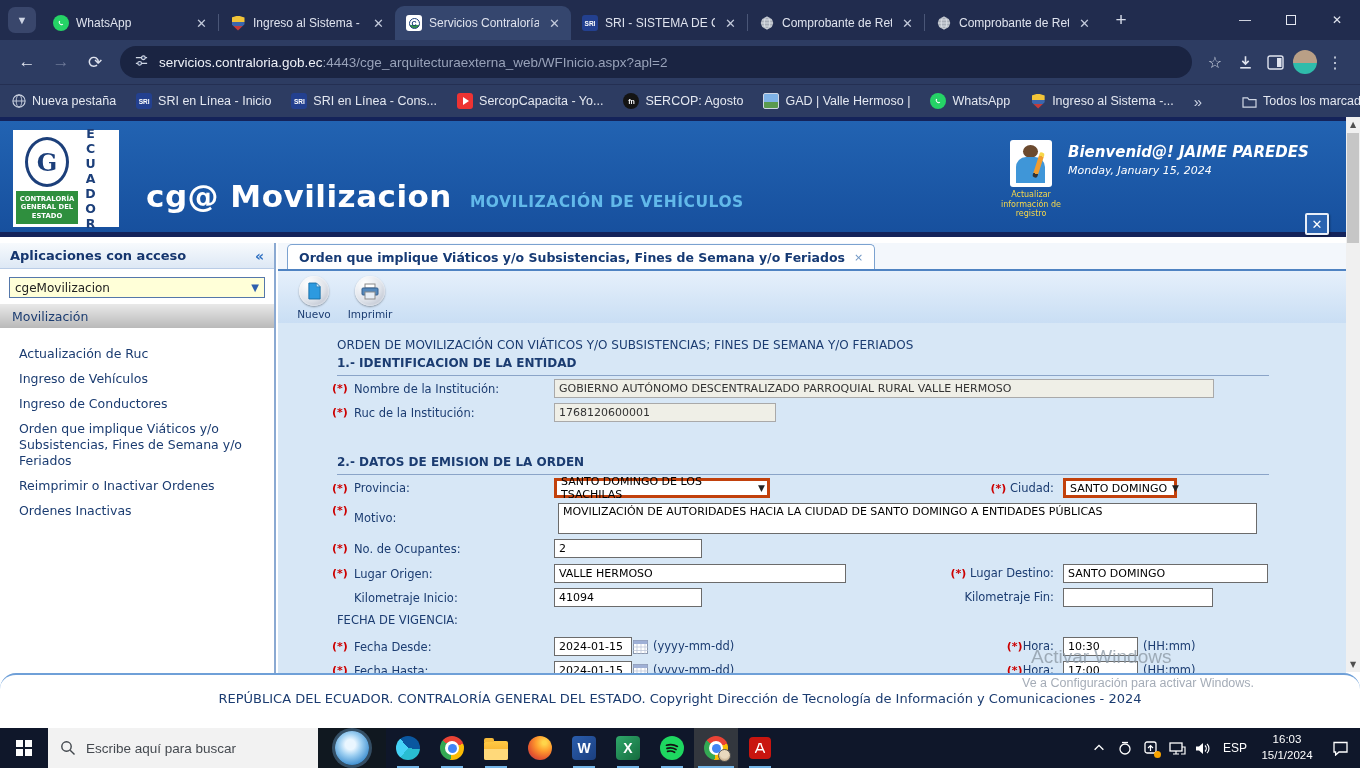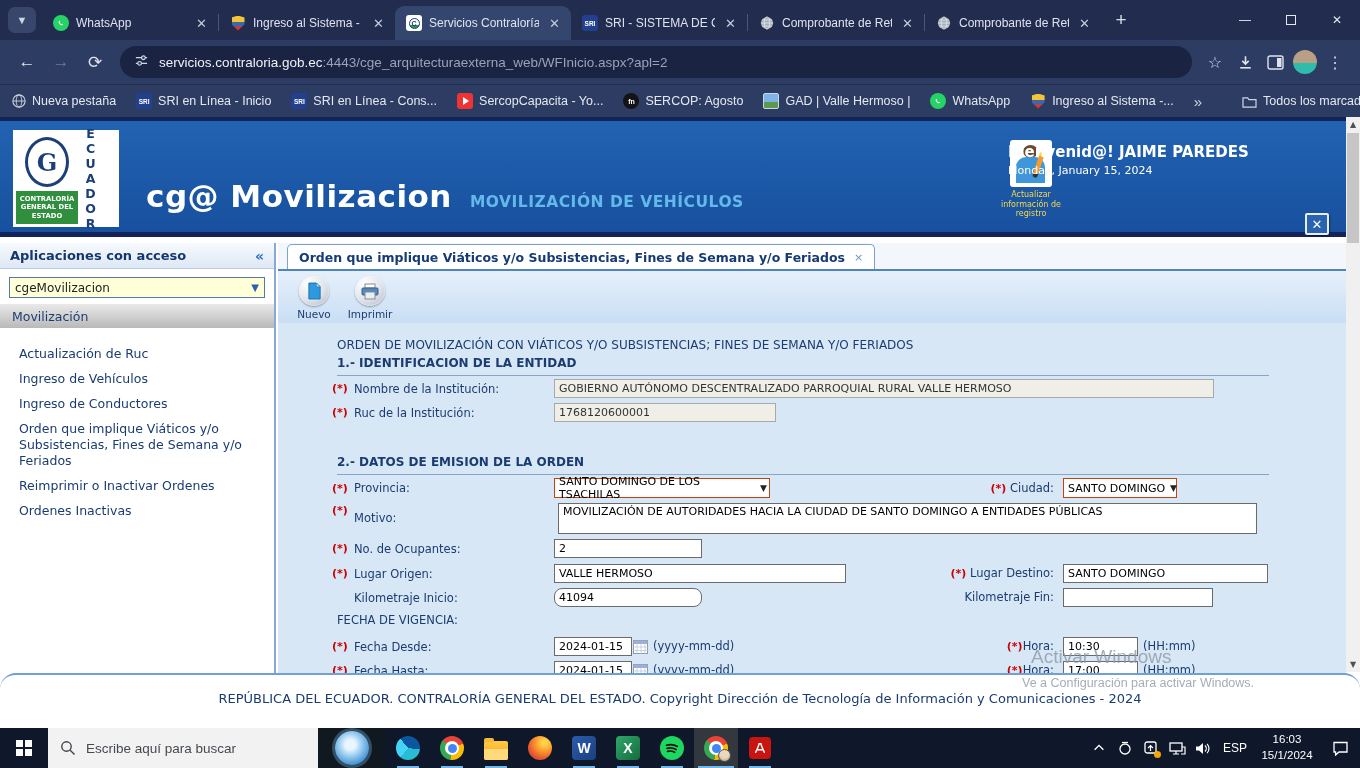--- a/index.html
+++ b/index.html
@@ -51,21 +51,21 @@
   .logo-green { height:33px; background:#2f8f3e; color:#fff; font-size:6.8px; font-weight:bold; text-align:center; line-height:1.25; display:flex; align-items:center; justify-content:center; padding:1px; }
   .logo-ec { width:20px; background:#fff; color:#1c3f7a; font-weight:bold; font-size:12.5px; writing-mode:vertical-rl; text-orientation:upright; display:flex; align-items:center; justify-content:center; letter-spacing:0px; line-height:20px; }
   .apptitle { position:absolute; left:146px; top:57px; display:flex; align-items:baseline; gap:18px; }
   .apptitle .big { color:#fff; font-weight:bold; font-size:31px; letter-spacing:.5px; }
   .apptitle .sub { color:#62b9ea; font-weight:bold; font-size:15.5px; letter-spacing:.5px; }
   .hdr-avatar { position:absolute; left:1010px; top:19px; width:42px; height:47px; background:#fff; border-radius:3px; overflow:hidden; }
   .hdr-avatar .head { position:absolute; left:13px; top:5px; width:15px; height:13px; border-radius:50%; background:#6b4a2f; }
   .hdr-avatar .body { position:absolute; left:6px; top:17px; width:29px; height:26px; border-radius:10px 10px 0 0; background:#3f96d8; }
   .hdr-avatar .pencil { position:absolute; left:26px; top:12px; width:5px; height:26px; background:linear-gradient(#f7d74a 15%, #f09c2e 15% 85%, #333 85%); transform:rotate(18deg); border-radius:2px; }
   .avatar-cap { position:absolute; left:993px; top:69px; width:76px; text-align:center; color:#f7d74a; font-size:8px; line-height:1.2; }
-  .welcome { position:absolute; left:1008px; top:22px; color:#fff; }
+  .welcome { position:absolute; left:1068px; top:22px; color:#fff;font-style:italic; }
   .welcome .w1 { font-weight:bold; font-size:15px; }
   .welcome .w2 { font-size:11px; margin-top:3px; }
   .hdr-close { position:absolute; left:1305px; top:92px; width:24px; height:22px; background:#2a63b0; border:2px solid #e8eef8; border-radius:2px; color:#fff; font-weight:bold; font-size:13px; display:flex; align-items:center; justify-content:center; box-shadow:1px 1px 2px rgba(0,0,0,.4); }
 
   .vscroll { position:absolute; right:0; top:0; width:14px; height:555px; background:#f0f0f0; }
   .vs-arrow { position:absolute; left:0; width:14px; height:15px; display:flex; align-items:center; justify-content:center; font-size:8px; color:#505050; }
   .vs-thumb { position:absolute; left:1px; top:16px; width:12px; height:110px; background:#c6c6c6; }
 
   .sidebar { position:absolute; left:0; top:126px; width:276px; height:430px; background:#fff; border-right:2px solid #8aa9d2; }
   .sb-header { height:26px; background:linear-gradient(#f7fafd,#dde8f5); border-bottom:1px solid #b9cce6; display:flex; align-items:center; justify-content:space-between; padding:0 10px; color:#16366e; font-weight:bold; font-size:13px; font-family:"DejaVu Sans",sans-serif; }
@@ -84,21 +84,21 @@
   .tool-btn { width:48px; text-align:center; }
   .tool-circle { width:30px; height:30px; border-radius:50%; background:radial-gradient(circle at 32% 26%, #ffffff, #dfe3ea 55%, #aab2c2); box-shadow:0 1px 2px rgba(0,0,0,.35), inset 0 0 2px #fff; margin:0 auto; display:flex; align-items:center; justify-content:center; }
   .tool-label { font-size:10.5px; color:#1b3c71; margin-top:2px; font-family:"DejaVu Sans",sans-serif; }
 
   .form { position:absolute; left:54px; top:88px; width:1000px; height:360px; color:#1b3c71; font-size:11.5px; }
   .frow { position:absolute; left:0; width:1000px; height:20px; }
   .req { color:#c00; font-weight:bold; display:inline-block; width:22px; font-size:11px; }
   .flabel { display:inline-block; width:200px; vertical-align:middle; }
   .fin { height:19px; border:1px solid #6b6b6b; font-family:"DejaVu Sans",sans-serif; font-size:11px; color:#000; padding:0 4px; background:#fff; vertical-align:middle; }
   .fin[readonly] { background:#efefe7; border-color:#a9a9a9; color:#333; }
-  .fsel { display:inline-flex; align-items:center; justify-content:space-between; border:1px solid #c2410c; background:#fff; height:20px; font-size:11px; color:#000; padding:0 2px 0 4px; vertical-align:middle; }
+  .fsel { display:inline-flex; align-items:center; justify-content:space-between; border:3px solid #c2410c; background:#fff; height:20px; font-size:11px; color:#000; padding:0 2px 0 4px; vertical-align:middle; }
   .fsel .chev { font-size:9px; color:#222; margin-left:5px; }
   .ftitle { position:absolute; left:5px; top:7px; font-size:12px; }
   .fsec { position:absolute; left:5px; width:932px; font-weight:bold; font-size:12px; border-bottom:1px solid #8aa4c8; padding-bottom:5px; }
   .rgroup { position:absolute; left:444px; top:0; white-space:nowrap; }
   .rlabel { display:inline-block; width:287px; text-align:right; padding-right:9px; }
   .hint { margin-left:5px; }
   .fta { position:absolute; left:226px; top:0; width:699px; height:31px; border:1px solid #6b6b6b; font-family:"DejaVu Sans",sans-serif; font-size:11px; padding:1px 4px; resize:none; }
   .cal { display:inline-block; width:15px; height:14px; vertical-align:middle; margin-left:1px; }
 
   .page-footer { position:absolute; left:0; top:556px; width:1360px; height:55px; background:#fff; border-top:2px solid #6fa0d8; text-align:center; color:#1b3c71; font-size:13px; padding-top:16px; font-family:"DejaVu Sans",sans-serif;border-radius:16px; }
@@ -426,21 +426,21 @@
         <div class="frow" style="top:208px">
           <span class="req">(*)</span><span class="flabel">No. de Ocupantes:</span><input class="fin" style="width: 148px;" value="2">
         </div>
 
         <div class="frow" style="top:233px">
           <span class="req">(*)</span><span class="flabel">Lugar Origen:</span><input class="fin" style="width: 292px;" value="VALLE HERMOSO">
           <span class="rgroup"><span class="rlabel"><span class="req" style="width:auto">(*)</span> <span>Lugar Destino:</span></span><input class="fin" style="width: 205px;" value="SANTO DOMINGO"></span>
         </div>
 
         <div class="frow" style="top:257px">
-          <span class="req"></span><span class="flabel">Kilometraje Inicio:</span><input class="fin" style="width: 148px; border-radius: 8px;" value="41094">
+          <span class="req"></span><span class="flabel">Kilometraje Inicio:</span><input class="fin" style="width: 148px;" value="41094">
           <span class="rgroup"><span class="rlabel"><span>Kilometraje Fin:</span></span><input class="fin" style="width: 150px;" value=""></span>
         </div>
 
         <div class="frow" style="top:282px">
           <span style="padding-left:5px">FECHA DE VIGENCIA:</span>
         </div>
 
         <div class="frow" style="top:306px">
           <span class="req">(*)</span><span class="flabel">Fecha Desde:</span><input class="fin" style="width: 78px;" value="2024-01-15"><span class="cal"><svg width="15" height="14" viewBox="0 0 15 14">
                 <rect x=".5" y=".5" width="14" height="13" fill="#fff" stroke="#8a97ad"></rect>

